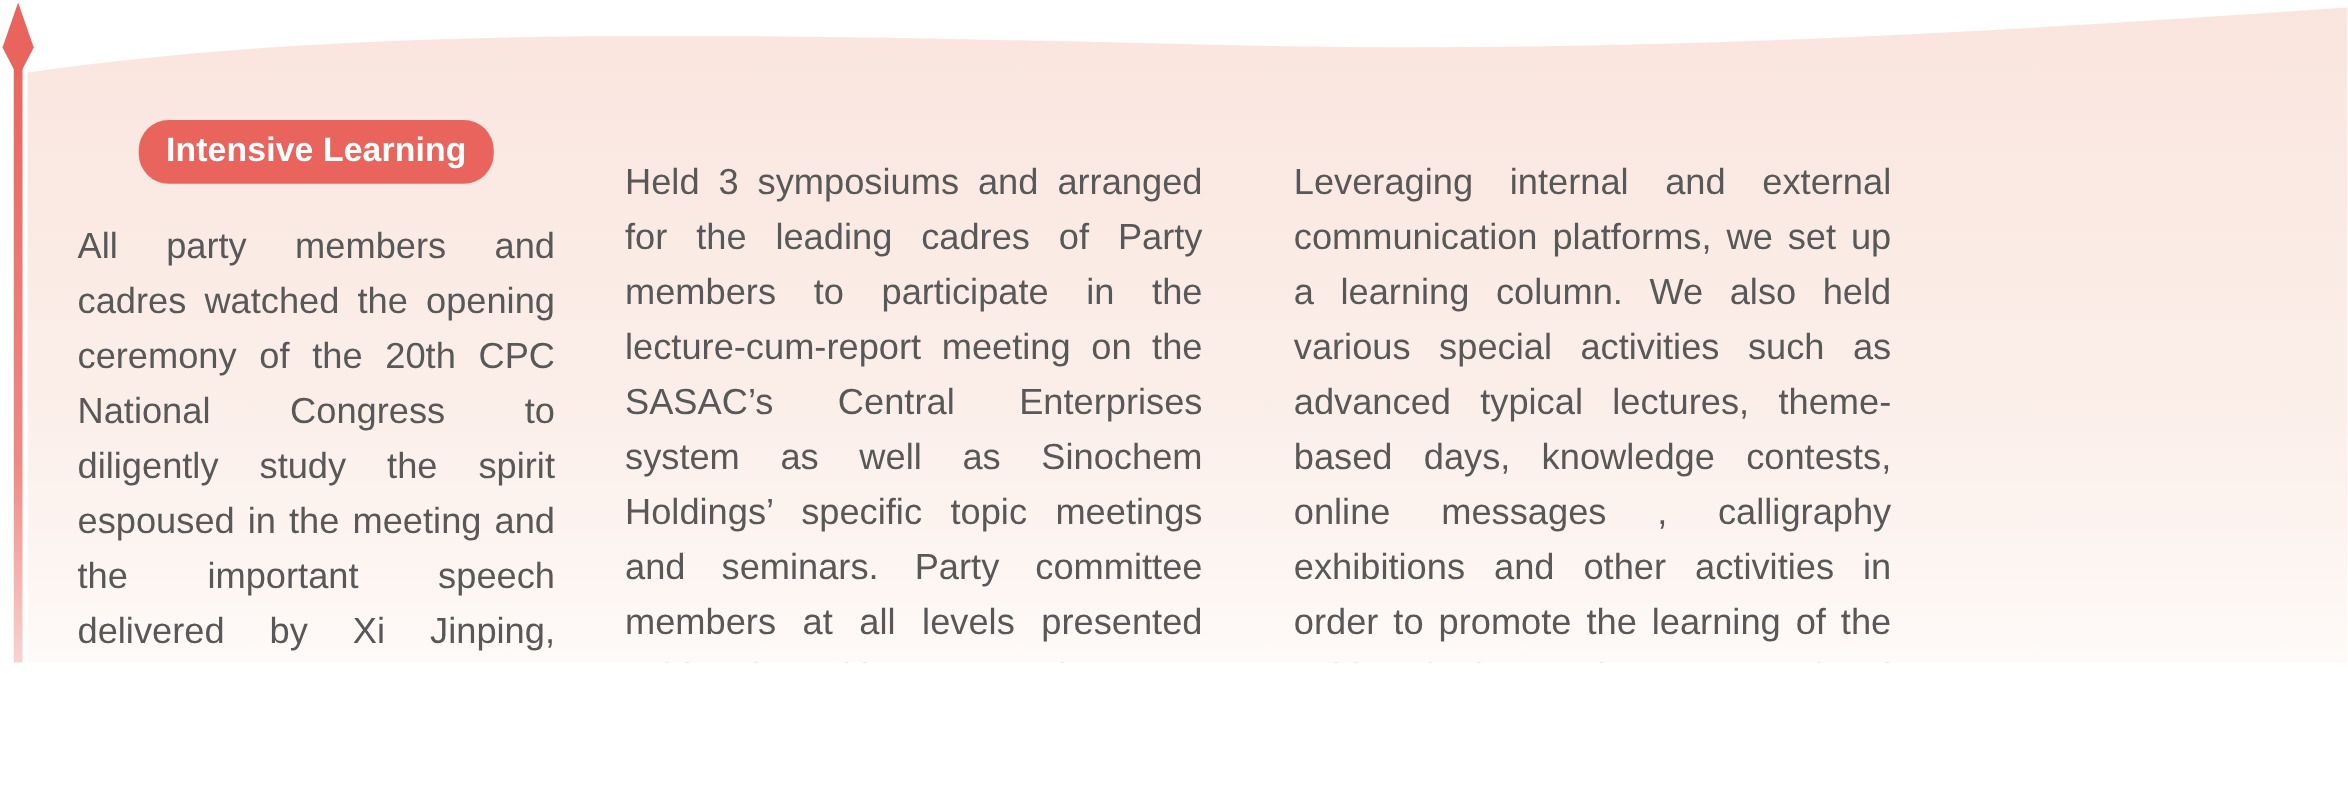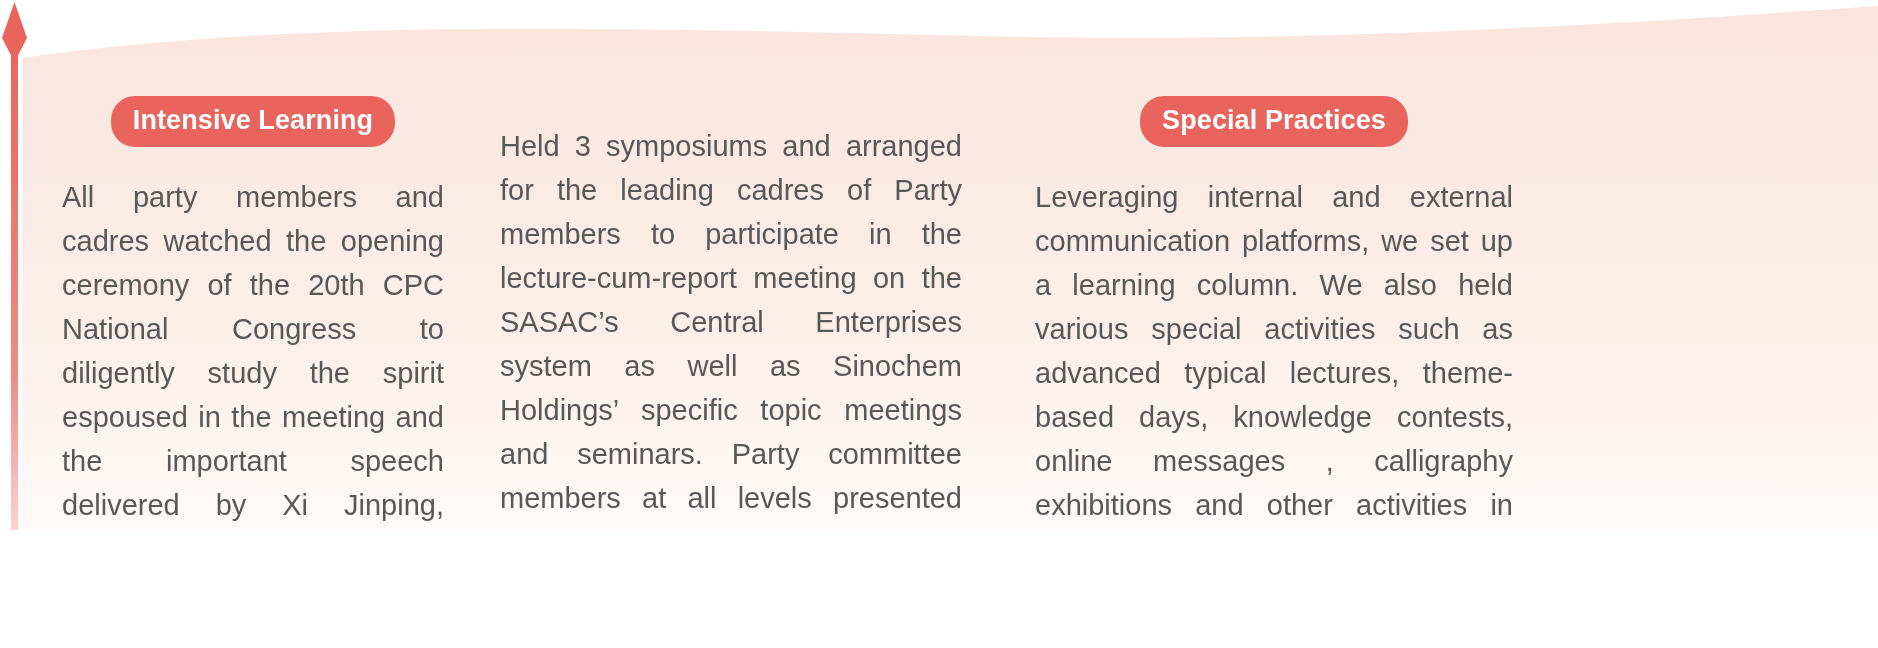--- a/index.html
+++ b/index.html
@@ -137,20 +137,17 @@
         <span class="badge">Intensive Learning</span>
       </div>
       <div class="body-text">All party members and cadres watched the opening ceremony of the 20th CPC National Congress to diligently study the spirit espoused in the meeting and the important speech delivered by Xi Jinping, General Secretary of the CPC Central Committee</div>
     </div>
 
     <div class="column col-2">
       <div class="body-text">Held 3 symposiums and arranged for the leading cadres of Party members to participate in the lecture-cum-report meeting on the SASAC’s Central Enterprises system as well as Sinochem Holdings’ specific topic meetings and seminars. Party committee members at all levels presented subject-based lectures 65 times</div>
     </div>
 
     <div class="column col-3">
-      <div class="badge-row">
-        <span class="badge">Special Practices</span>
-      </div>
       <div class="body-text">Leveraging internal and external communication platforms, we set up a learning column. We also held various special activities such as advanced typical lectures, theme-based days, knowledge contests, online messages , calligraphy exhibitions and other activities in order to promote the learning of the spirit of the 20th CPC National Congress</div>
     </div>
 
   </div>
 </div>
 
 </body></html>

